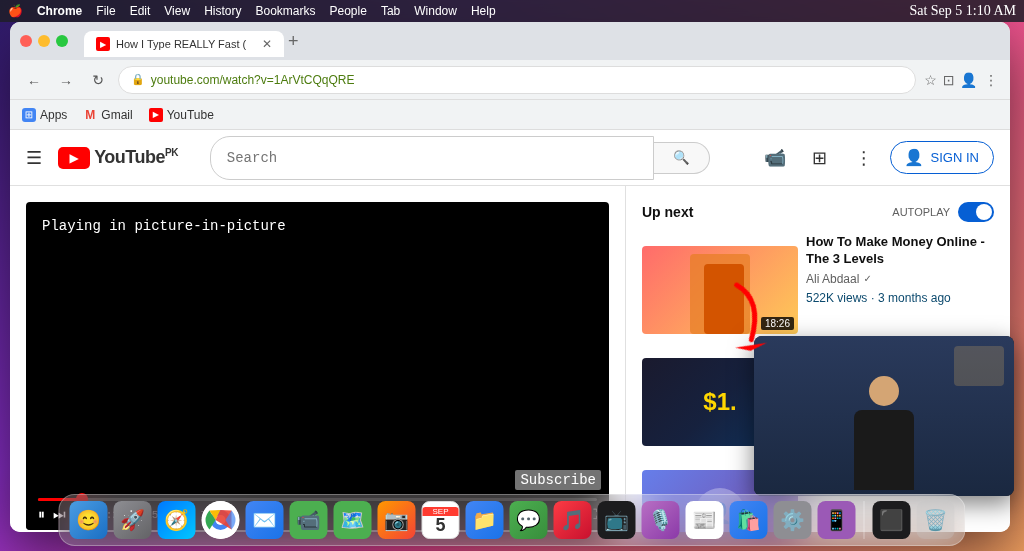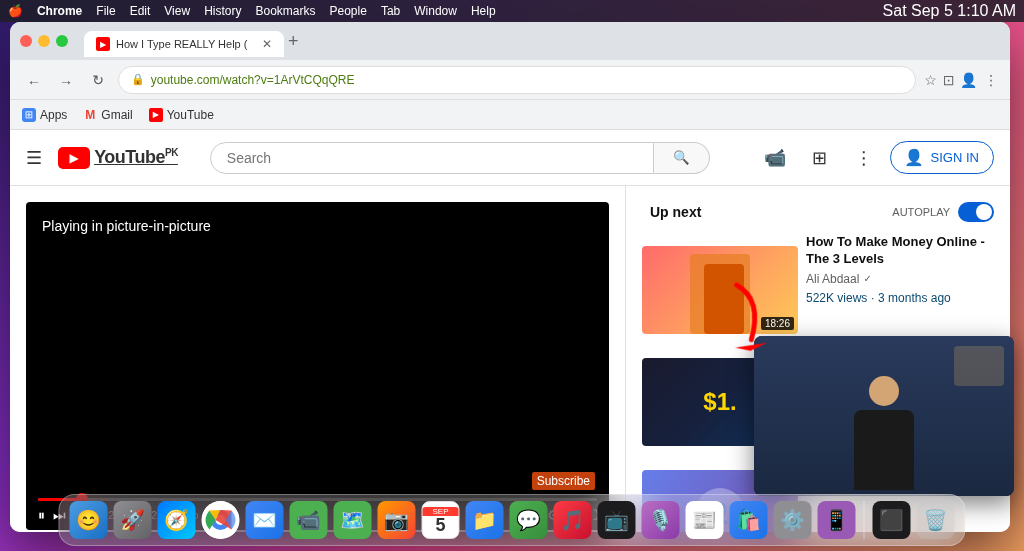--- a/index.html
+++ b/index.html
@@ -14,21 +14,21 @@
 
     
     .macos-menubar {
       position: absolute; top: 0; left: 0; width: 100%; height: 22px;
       background: rgba(30,30,40,0.85);
       backdrop-filter: blur(10px);
       display: flex; align-items: center; justify-content: space-between;
       z-index: 100; padding: 0 8px; color: white; font-size: 12px;
     }
     .menubar-left { display: flex; align-items: center; gap: 14px; }
-    .menubar-right { display: flex; gap: 8px; font-size: 16px; }
+    .menubar-right { display: flex; gap: 8px; font-size: 14px; font-family: Liberation Serif, serif; }
 
     
     .browser-window {
       position: absolute; top: 22px; left: 10px; width: 1000px; height: 510px;
       background: #fff;
       border-radius: 10px;
       box-shadow: 0 20px 60px rgba(0,0,0,0.6);
       overflow: hidden;
       z-index: 10;
     }
@@ -89,60 +89,60 @@
     .yt-page { display: flex; flex-direction: column; height: calc(510px - 38px - 40px - 30px); background: #fff; overflow: hidden; }
 
     
     .yt-header {
       height: 56px; background: white; border-bottom: 1px solid #e0e0e0;
       display: flex; align-items: center; padding: 0 16px; gap: 16px; flex-shrink: 0;
     }
     .yt-hamburger { font-size: 18px; color: #333; cursor: pointer; }
     .yt-logo { display: flex; align-items: center; gap: 0; }
     .yt-logo-icon { background: #ff0000; color: white; width: 32px; height: 22px; border-radius: 5px; display: flex; align-items: center; justify-content: center; font-size: 12px; }
-    .yt-logo-text { font-size: 18px; font-weight: bold; color: #333; margin-left: 4px; letter-spacing: -0.5px; text-decoration: underline; }
+    .yt-logo-text { font-size: 18px; font-weight: bold; color: #333; margin-left: 4px; letter-spacing: -0.5px; }
     .yt-logo-pk { font-size: 10px; color: #333; vertical-align: super; }
     .yt-search-area { flex: 1; display: flex; align-items: center; max-width: 500px; margin: 0 auto; }
-    .yt-search-box { flex: 1; height: 32px; border: 1px solid #ccc; border-radius: 20px 0 0 20px; padding: 0 16px; font-size: 14px; outline: none; }
+    .yt-search-box { flex: 1; height: 44px; border: 1px solid #ccc; border-radius: 20px 0 0 20px; padding: 0 16px; font-size: 14px; outline: none; font-family: Liberation Mono, monospace; }
     .yt-search-btn { width: 56px; height: 32px; background: #f8f8f8; border: 1px solid #ccc; border-left: none; border-radius: 0 20px 20px 0; cursor: pointer; display: flex; align-items: center; justify-content: center; color: #555; }
     .yt-header-actions { display: flex; align-items: center; gap: 8px; margin-left: auto; }
     .yt-action-btn { width: 36px; height: 36px; display: flex; align-items: center; justify-content: center; cursor: pointer; color: #333; font-size: 18px; border-radius: 50%; }
     .yt-sign-in { background: white; border: 1.5px solid #065fd4; color: #065fd4; border-radius: 18px; padding: 6px 14px; font-size: 13px; cursor: pointer; display: flex; align-items: center; gap: 6px; font-weight: 500; }
 
     
     .yt-main { display: flex; flex: 1; overflow: hidden; }
 
     
     .yt-player-side { flex: 0 0 615px; padding: 16px; overflow-y: auto; }
 
     .video-player-container {
       width: 100%; background: #000; aspect-ratio: 16/9;
-      position: relative; border-radius: 4px; overflow: hidden;
+      position: relative; border-radius: 4px; overflow: hidden; font-family: Liberation Mono, monospace;
     }
     .pip-text { color: white; font-size: 14px; position: absolute; top: 16px; left: 16px; }
     .video-controls {
       position: absolute; bottom: 0; left: 0; right: 0;
       background: linear-gradient(transparent, rgba(0,0,0,0.8));
       padding: 8px 12px 6px;
     }
     .progress-bar-container { width: 100%; height: 3px; background: rgba(255,255,255,0.3); border-radius: 2px; margin-bottom: 6px; position: relative; }
     .progress-fill { height: 100%; background: #ff0000; border-radius: 2px; width: 9%; }
     .progress-dot { width: 12px; height: 12px; background: #ff0000; border-radius: 50%; position: absolute; right: 91%; top: -4.5px; }
     .controls-row { display: flex; align-items: center; gap: 8px; }
     .ctrl-btn { color: white; font-size: 14px; cursor: pointer; }
     .time-display { color: white; font-size: 11px; }
     .dot-sep { color: white; font-size: 10px; }
     .intro-label { color: white; font-size: 11px; }
     .ctrl-right { margin-left: auto; display: flex; gap: 8px; }
-    .subscribe-overlay { position: absolute; bottom: 40px; right: 14px; background: #c2410c; color: white; font-size: 12px; padding: 2px 5px; border-radius: 2px; }
+    .subscribe-overlay { position: absolute; bottom: 40px; right: 8px; background: #737373; color: white; font-size: 14px; padding: 2px 5px; border-radius: 2px; }
 
     
     .yt-sidebar { flex: 1; border-left: 1px solid #e0e0e0; overflow-y: auto; padding: 16px; }
     .up-next-header { display: flex; align-items: center; justify-content: space-between; margin-bottom: 12px; }
-    .up-next-title { font-size: 14px; font-weight: 600; color: #0f0f0f; margin-left: 8px; }
+    .up-next-title { font-size: 14px; font-weight: 600; color: #0f0f0f; }
     .autoplay-area { display: flex; align-items: center; gap: 8px; }
     .autoplay-label { font-size: 11px; color: #606060; }
     .autoplay-toggle { width: 36px; height: 20px; background: #065fd4; border-radius: 10px; position: relative; cursor: pointer; }
     .autoplay-knob { width: 16px; height: 16px; background: white; border-radius: 50%; position: absolute; right: 2px; top: 2px; }
 
     .video-card { display: flex; gap: 8px; margin-bottom: 12px; cursor: pointer; }
     .video-thumb { width: 156px; flex-shrink: 0; aspect-ratio: 16/9; background: #000; border-radius: 4px; position: relative; overflow: hidden; margin-top: 12px; }
     .thumb-duration { position: absolute; bottom: 4px; right: 4px; background: rgba(0,0,0,0.8); color: white; font-size: 10px; padding: 1px 4px; border-radius: 2px; }
     .video-info { flex: 1; }
     .video-card-title { font-size: 13px; font-weight: 600; color: #0f0f0f; line-height: 1.3; margin-bottom: 4px; }
@@ -219,21 +219,21 @@
 
   <div class="title-bar">
     <div class="traffic-lights">
       <div class="traffic-light tl-red"></div>
       <div class="traffic-light tl-yellow"></div>
       <div class="traffic-light tl-green"></div>
     </div>
     <div class="tab-area">
       <div class="tab">
         <div class="tab-favicon">▶</div>
-        <span class="tab-title">How I Type REALLY Help (</span>
+        <span class="tab-title">How I Type REALLY Fast (</span>
         <span class="tab-close">✕</span>
       </div>
       <span class="new-tab-btn">+</span>
     </div>
   </div>
 
   <div class="address-bar">
     <div class="nav-btn">←</div>
     <div class="nav-btn">→</div>
     <div class="nav-btn">↻</div>

